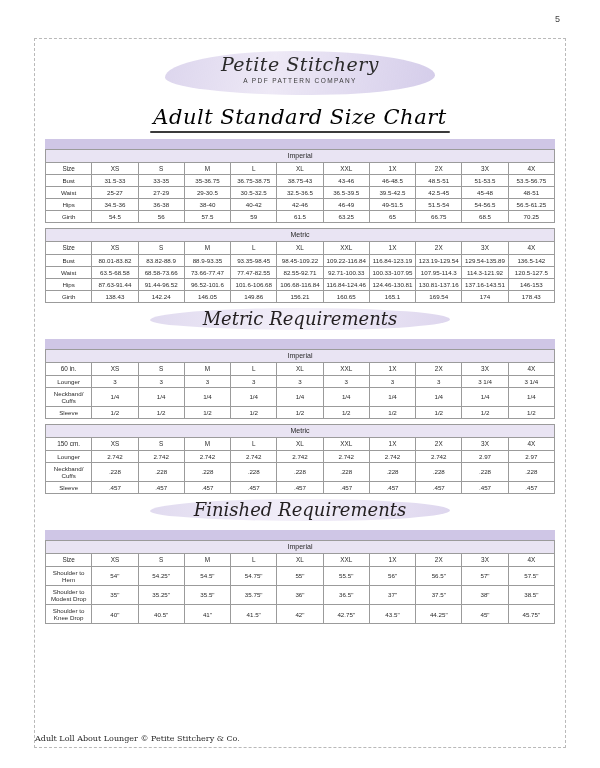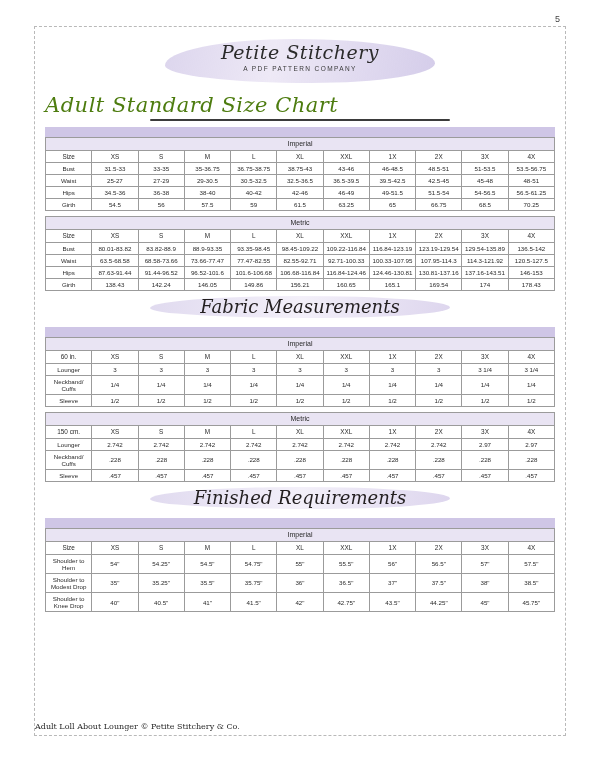--- a/index.html
+++ b/index.html
@@ -23,21 +23,21 @@
   .page-number {
     position: absolute;
     top: 14px;
     right: 40px;
     font-size: 9px;
     color: #444;
   }
   .sheet {
     position: absolute;
     left: 34px;
-    top: 26px;
+    top: 38px;
     width: 532px;
     height: 710px;
     border: 1px dashed #b9b9b9;
     box-sizing: border-box;
     padding: 6px 10px 0 10px;
   }
   
   .logo-wrap {
     position: relative;
     height: 54px;
@@ -67,25 +67,25 @@
     position: relative;
     font-family: "Liberation Sans", sans-serif;
     font-size: 6.5px;
     letter-spacing: 1.4px;
     color: #3a3a3a;
     margin-top: 2px;
     text-transform: uppercase;
   }
   
   .section-title {
-    text-align: left;
+    text-align: center;
     font-family: "DejaVu Serif", serif;
     font-style: italic;
     font-size: 21px;
-    color: #4d7c0f;
+    color: #000000;
     margin: 6px 0 4px 0;
     letter-spacing: 0.5px;
     position: relative;
   }
   .section-title.with-underline::after {
     content: "";
     display: block;
     width: 300px;
     height: 1.5px;
     margin: 2px auto 0 auto;
@@ -325,21 +325,21 @@
         <td>165.1</td>
         <td>169.54</td>
         <td>174</td>
         <td>178.43</td>
       </tr>
     </tbody>
       </table>
 
     <div class="title-band">
       <div class="band-bg"></div>
-      <div class="band-text">Fabric Measurements</div>
+      <div class="band-text">Metric Requirements</div>
     </div>
 
     <div class="purple-bar"></div>
 
     <table class="chart">
       <tbody>
           <tr class="unit-row">
         <td colspan="11">Imperial</td>
       </tr>
       <tr class="head-row">

